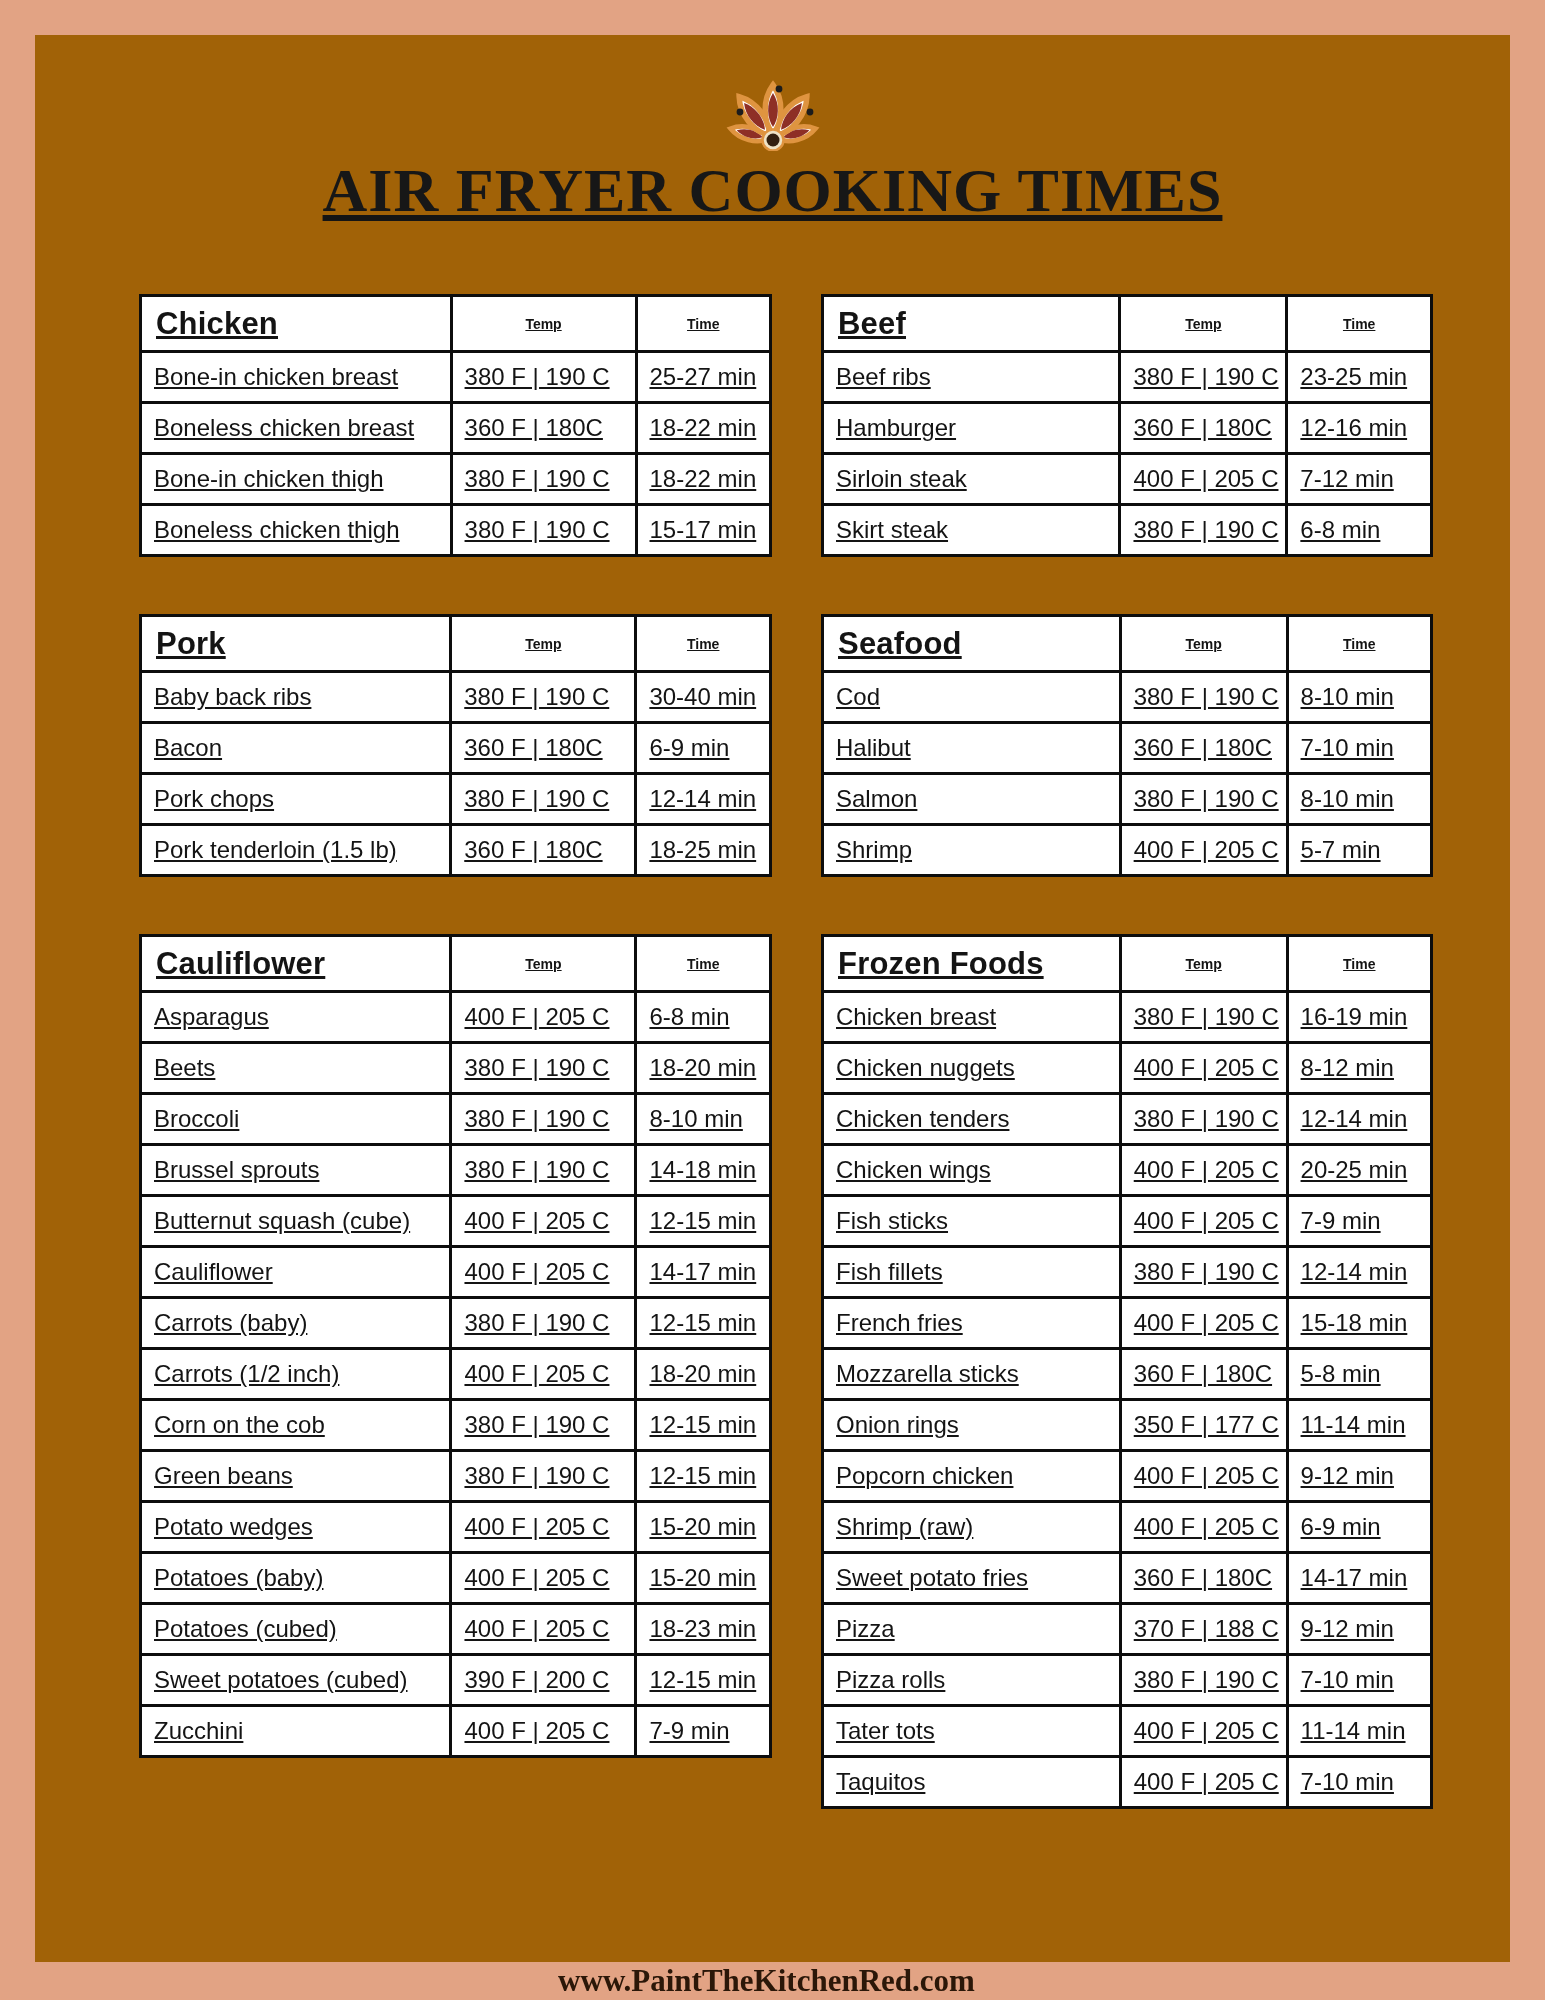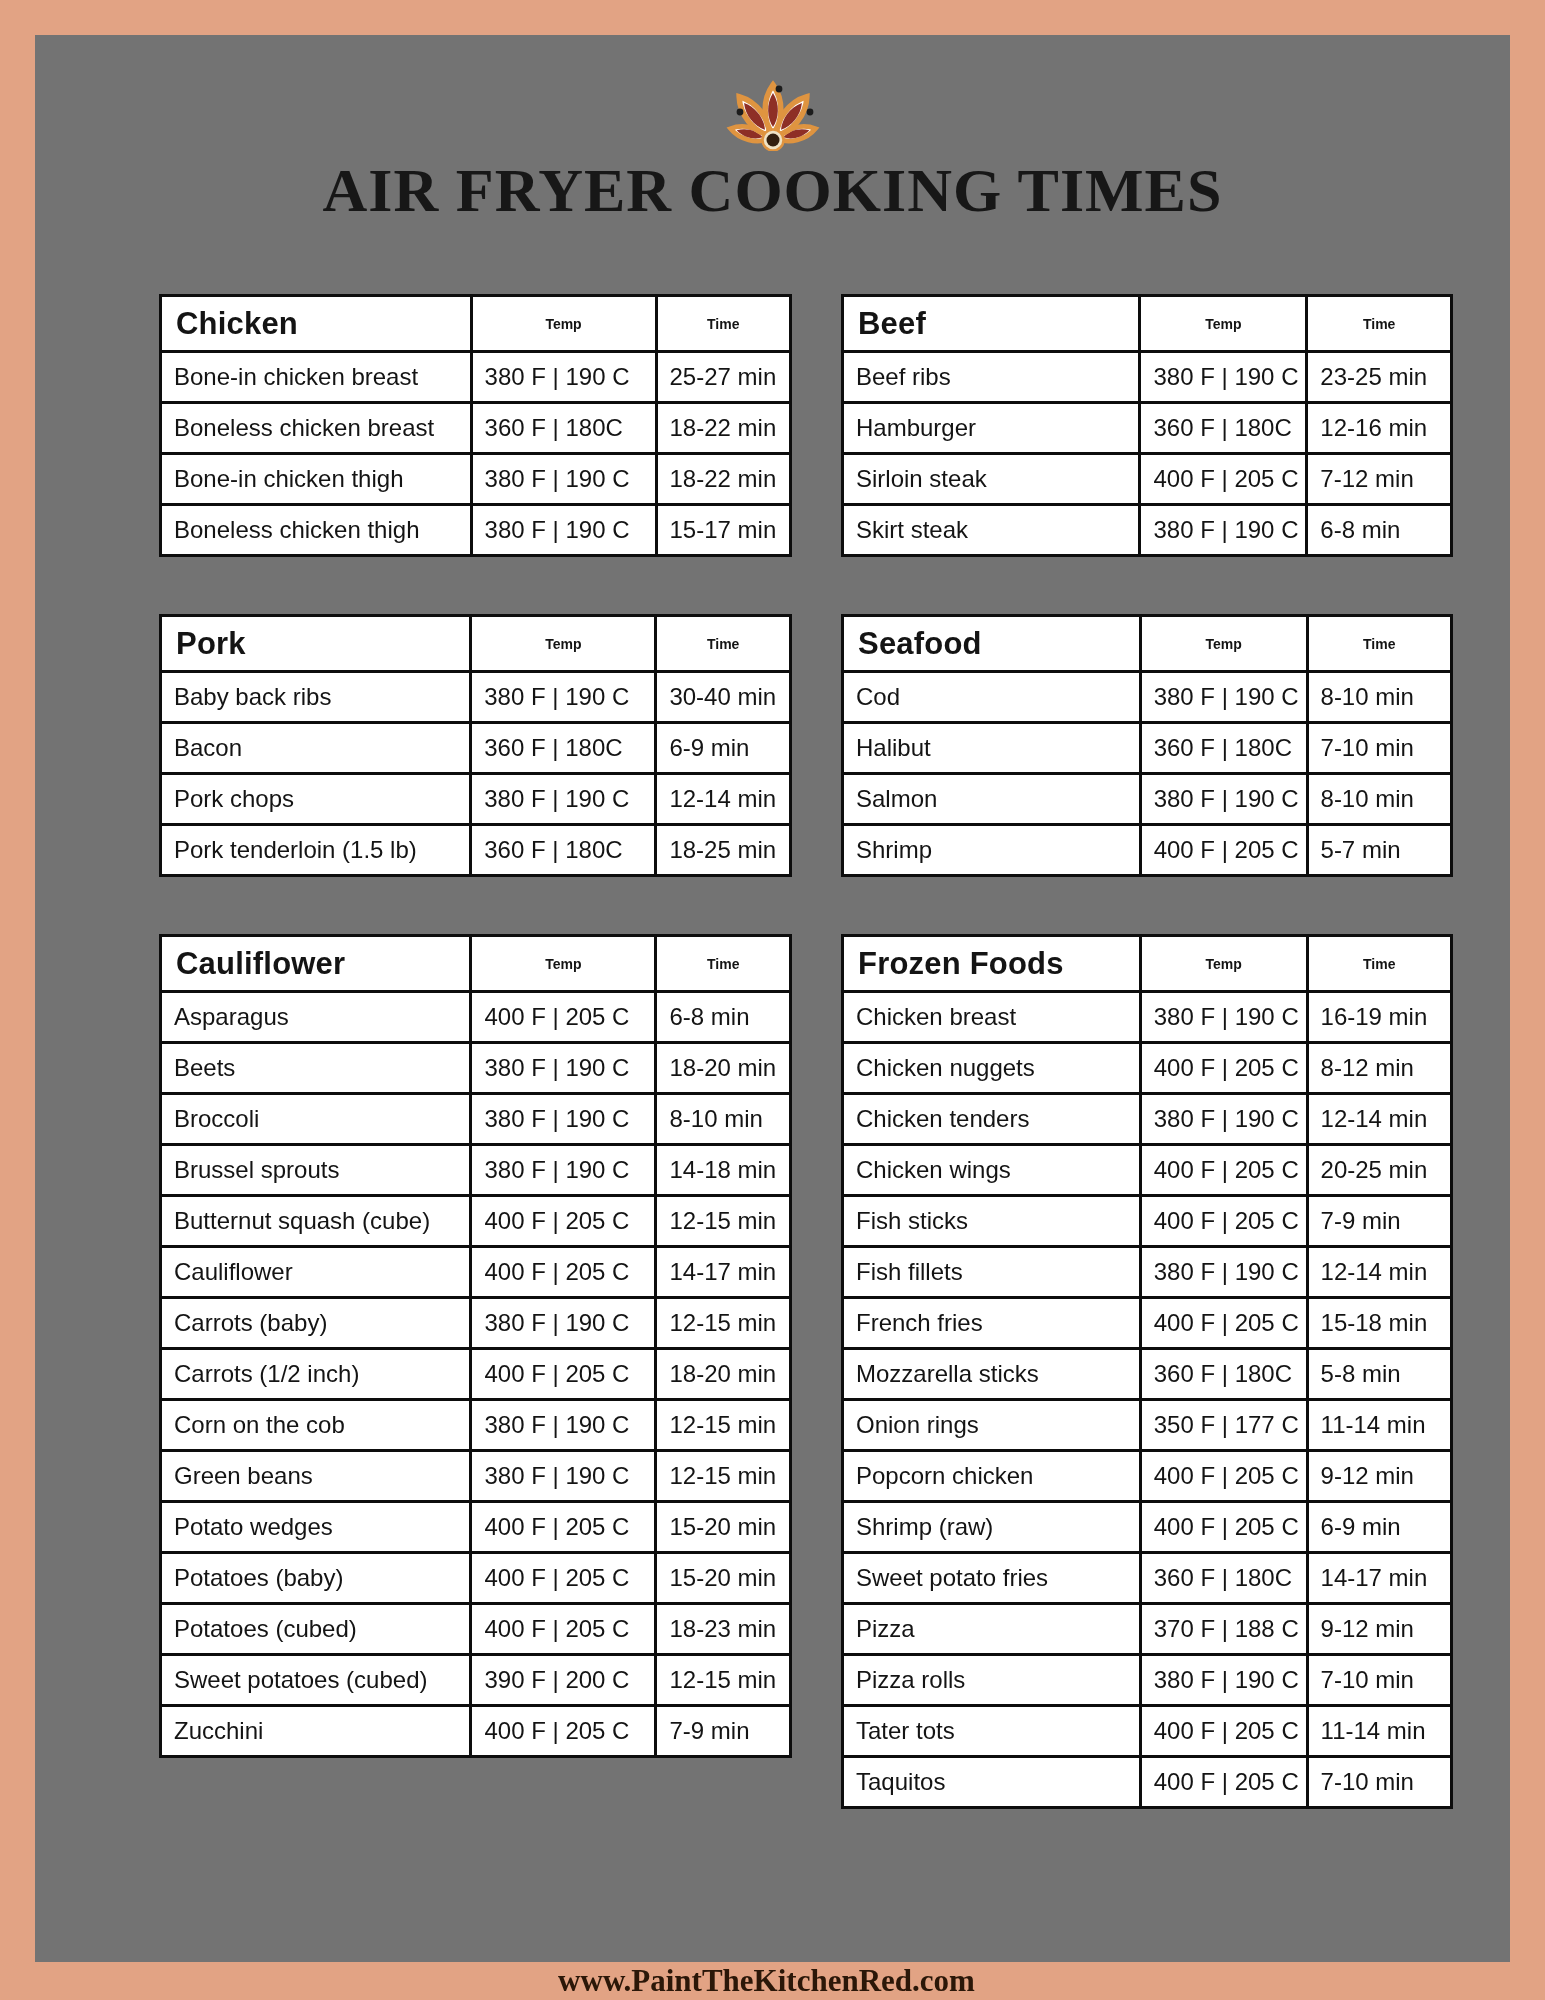--- a/index.html
+++ b/index.html
@@ -15,22 +15,23 @@
   body{
     background:var(--page-border);
     font-family:"Liberation Sans",sans-serif;
     color:var(--text);
     position:relative;
     overflow:hidden;
   }
   .page{
     position:absolute;
     left:35px; top:35px; right:35px; bottom:38px;
-    background:#737373;
+    background:#a16207;
     overflow:hidden;
+    text-decoration:underline;
   }
   .logo-wrap{
     margin-top:38px;
     text-align:center;
     line-height:0;
   }
   .page-title{
     margin-top:8px;
     text-align:center;
     font-family:"Liberation Serif",serif;
@@ -38,21 +39,21 @@
     font-size:62px;
     letter-spacing:1px;
     color:#171717;
     line-height:1.0;
   }
   .tables{
     display:grid;
     grid-template-columns:633px 612px;
     column-gap:49px;
     row-gap:57px;
-    margin:73px 0 0 88px;
+    margin:73px 0 0 68px;
     align-items:start;
     padding-left:36px;
   }
   table{
     border-collapse:collapse;
     table-layout:fixed;
     background:#fff;
   }
   table,th,td{border:3px solid var(--table-border);}
   table.left col.c-food{width:312px;}

